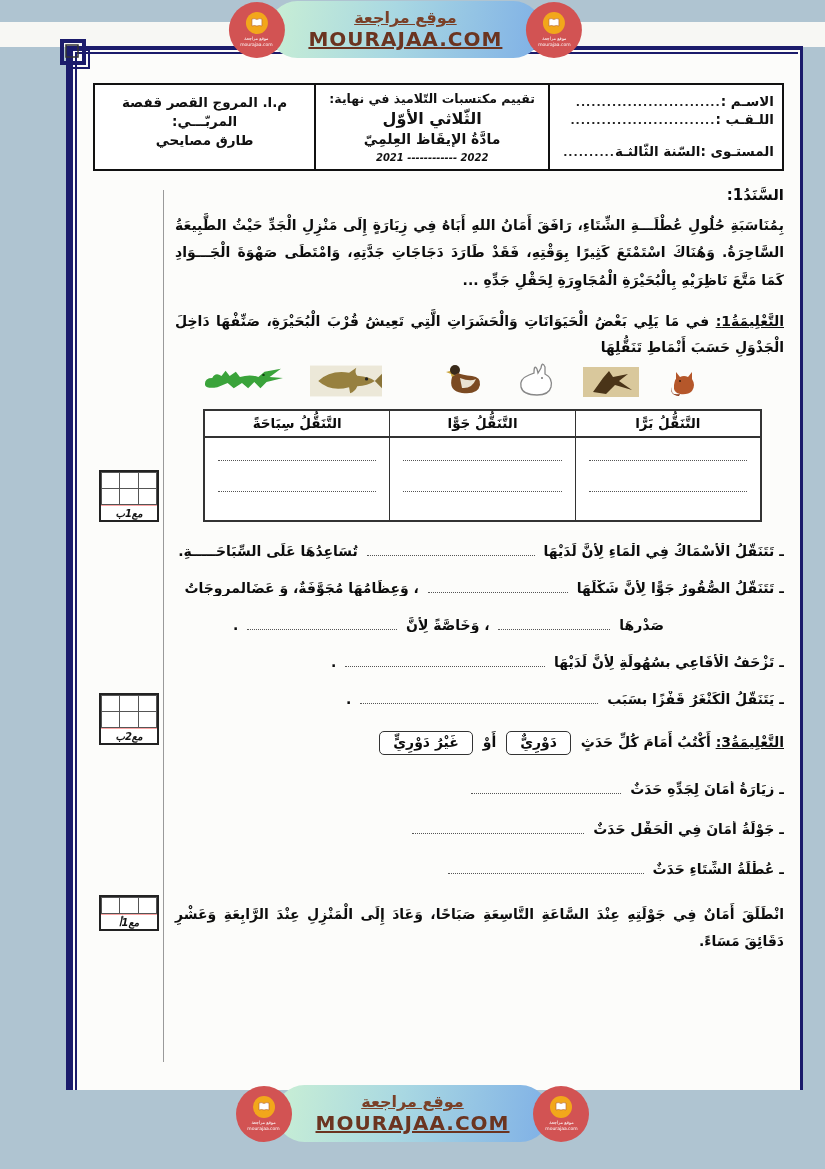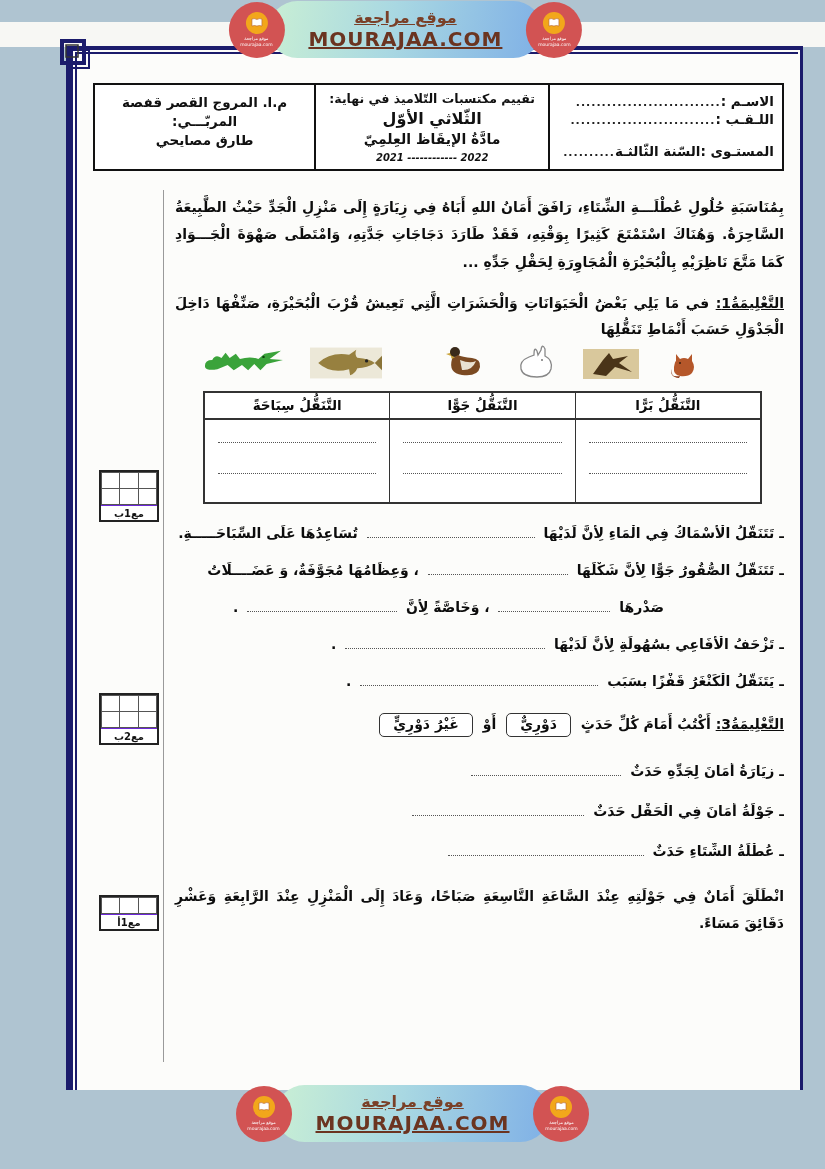--- a/index.html
+++ b/index.html
@@ -55,22 +55,22 @@
   .center-l2{font-size:16px;margin-top:3px;}
   .center-l3{font-size:14px;margin-top:3px;}
   .center-l4{font-size:10px;font-style:italic;margin-top:5px;direction:ltr;unicode-bidi:bidi-override;}
   .school-l{margin-top:3px;}
   
   .margin-line{position:absolute;left:90px;top:140px;width:1px;height:872px;background:#9a9a9a;}
   .score-box{position:absolute;left:26px;width:56px;border:2px solid #222;background:#fff;}
   .score-grid{display:grid;grid-template-columns:repeat(3,1fr);}
   .score-cell{height:15px;border:1px solid #555;margin:-0.5px;}
   .score-label{
-    text-align:center;font-size:10px;font-weight:bold;border-top:2px solid #6d28d9;
-    padding:2px 0 1px;direction:rtl;color:#111;
+    text-align:center;font-size:10px;font-weight:bold;border-top:2px solid #fca5a5;
+    padding:2px 0 1px;direction:rtl;color:#111;font-style:italic;
   }
   
   .content{
     position:absolute;top:136px;right:16px;left:102px;
     direction:rtl;text-align:right;color:#0c0c0c;font-weight:bold;font-size:14px;
   }
   .sanad-title{font-size:15px;}
   .sanad-text{margin-top:8px;line-height:1.95;text-align:justify;}
   .task-para{margin-top:14px;line-height:1.9;text-align:justify;}
   .task-title{text-decoration:underline;}
@@ -203,20 +203,21 @@
     <div class="score-grid">
       <span class="score-cell"></span>
         <span class="score-cell"></span>
         <span class="score-cell"></span>
     </div>
     <div class="score-label">مع1أ</div>
   </div>
 
   <div class="content">
 
+    <div class="sanad-title">السَّنَدُ1:</div>
     <div class="sanad-text">بِمُنَاسَبَةِ حُلُولِ عُطْلَـــةِ الشِّتَاءِ، رَافَقَ أَمَانُ اللهِ أَبَاهُ فِي زِيَارَةٍ إِلَى مَنْزِلِ الْجَدِّ حَيْثُ الطَّبِيعَةُ السَّاحِرَةُ. وَهُنَاكَ اسْتَمْتَعَ كَثِيرًا بِوَقْتِهِ، فَقَدْ طَارَدَ دَجَاجَاتِ جَدَّتِهِ، وَامْتَطَى صَهْوَةَ الْجَـــوَادِ كَمَا مَتَّعَ نَاظِرَيْهِ بِالْبُحَيْرَةِ الْمُجَاوِرَةِ لِحَقْلِ جَدِّهِ ...</div>
 
     <div class="task-para">
       <span class="task-title">التَّعْلِيمَةُ1:</span>
       <span>في مَا يَلِي بَعْضُ الْحَيَوَانَاتِ وَالْحَشَرَاتِ الَّتِي تَعِيشُ قُرْبَ الْبُحَيْرَةِ، صَنِّفْهَا دَاخِلَ الْجَدْوَلِ حَسَبَ أَنْمَاطِ تَنَقُّلِهَا</span>
     </div>
 
     <div class="animals-row">
       <span class="animal">
         <svg width="34" height="30" viewBox="0 0 30 30">
@@ -288,21 +289,21 @@
 
 
     <div class="fill-line">
       <span>ـ تَتَنَقَّلُ الْأَسْمَاكُ فِي الْمَاءِ لِأَنَّ لَدَيْهَا</span>
       <span class="blank" style="width:168px;"></span>
       <span>تُسَاعِدُهَا عَلَى السِّبَاحَـــــةِ.</span>
     </div>
     <div class="fill-line">
       <span>ـ تَتَنَقَّلُ الصُّقُورُ جَوًّا لِأَنَّ شَكْلَهَا</span>
       <span class="blank" style="width:140px;"></span>
-      <span>، وَعِظَامُهَا مُجَوَّفَةٌ، وَ عَضَــــلَاتُ</span>
+      <span>، وَعِظَامُهَا مُجَوَّفَةٌ، وَ عَضَالمروجَاتُ</span>
     </div>
     <div class="fill-line indent">
       <span>صَدْرِهَا</span>
       <span class="blank" style="width:112px;"></span>
       <span>، وَخَاصَّةً لِأَنَّ</span>
       <span class="blank" style="width:150px;"></span>
       <span>.</span>
     </div>
     <div class="fill-line">
       <span>ـ تَزْحَفُ الْأَفَاعِي بِسُهُولَةٍ لِأَنَّ لَدَيْهَا</span>

